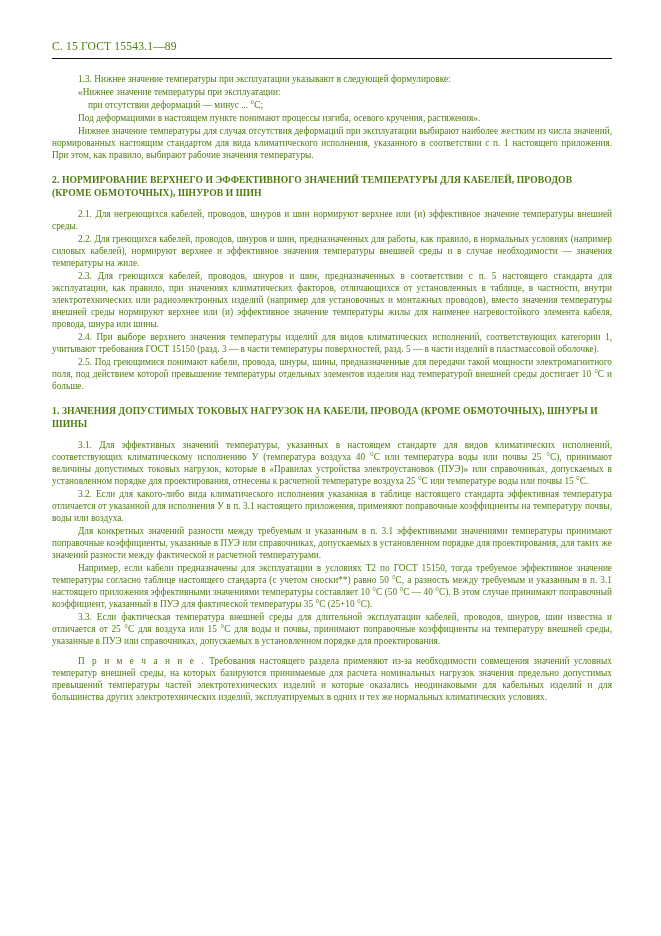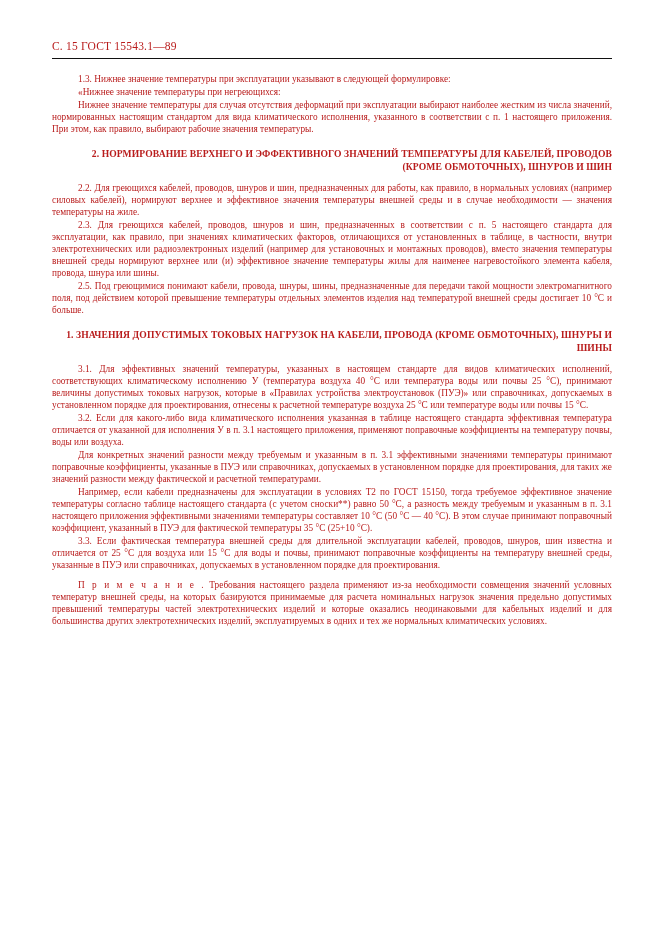--- a/index.html
+++ b/index.html
@@ -8,21 +8,21 @@
     background: #8a8a8a;
   }
   .page {
     width: 661px;
     height: 936px;
     background: #ffffff;
     margin: 0 auto;
     position: relative;
     box-sizing: border-box;
     font-family: "Liberation Serif", serif;
-    color: #b91c1c;
+    color: #4d7c0f;
     overflow: hidden;
   }
   .content {
     position: absolute;
     left: 52px;
     top: 40px;
     width: 560px;
   }
   .header {
     font-size: 11.5px;
@@ -41,46 +41,50 @@
     font-size: 9.3px;
     line-height: 12.0px;
     text-align: justify;
     text-indent: 26px;
     hyphens: manual;
   }
   p.ind2 { text-indent: 36px; }
   h2 {
     font-size: 9.6px;
     font-weight: bold;
-    text-align: right;
+    text-align: left;
     margin: 13px 0 9px 0;
     line-height: 12.5px;
     text-indent: 0;
     letter-spacing: 0.1px;
   }
   .sp-before { margin-top: 8px; }
   .note-spaced { letter-spacing: 1.6px; }
 </style>
 </head>
 <body>
 
 <div class="page">
   <div class="content">
 
     <div class="header">С. 15 ГОСТ 15543.1—89</div>
     <hr class="rule">
 
     <p>1.3. Нижнее значение температуры при эксплуатации указывают в следующей формулировке:</p>
-    <p>«Нижнее значение температуры при негреющихся:</p>
+    <p>«Нижнее значение температуры при эксплуатации:</p>
+    <p class="ind2">при отсутствии деформаций — минус ... °С;</p>
+    <p>Под деформациями в настоящем пункте понимают процессы изгиба, осевого кручения, растяжения».</p>
     <p>Нижнее значение температуры для случая отсутствия деформаций при эксплуатации выбирают наиболее жестким из числа значений, нормированных настоящим стандартом для вида климатического исполнения, указанного в соответствии с п. 1 настоящего приложения. При этом, как правило, выбирают рабочие значения температуры.</p>
 
     <h2>2. НОРМИРОВАНИЕ ВЕРХНЕГО И ЭФФЕКТИВНОГО ЗНАЧЕНИЙ ТЕМПЕРАТУРЫ ДЛЯ КАБЕЛЕЙ, ПРОВОДОВ (КРОМЕ ОБМОТОЧНЫХ), ШНУРОВ И ШИН</h2>
 
+    <p>2.1. Для негреющихся кабелей, проводов, шнуров и шин нормируют верхнее или (и) эффективное значение температуры внешней среды.</p>
     <p>2.2. Для греющихся кабелей, проводов, шнуров и шин, предназначенных для работы, как правило, в нормальных условиях (например силовых кабелей), нормируют верхнее и эффективное значения температуры внешней среды и в случае необходимости — значения температуры на жиле.</p>
     <p>2.3. Для греющихся кабелей, проводов, шнуров и шин, предназначенных в соответствии с п. 5 настоящего стандарта для эксплуатации, как правило, при значениях климатических факторов, отличающихся от установленных в таблице, в частности, внутри электротехнических или радиоэлектронных изделий (например для установочных и монтажных проводов), вместо значения температуры внешней среды нормируют верхнее или (и) эффективное значение температуры жилы для наименее нагревостойкого элемента кабеля, провода, шнура или шины.</p>
+    <p>2.4. При выборе верхнего значения температуры изделий для видов климатических исполнений, соответствующих категории 1, учитывают требования ГОСТ 15150 (разд. 3 — в части температуры поверхностей, разд. 5 — в части изделий в пластмассовой оболочке).</p>
     <p>2.5. Под греющимися понимают кабели, провода, шнуры, шины, предназначенные для передачи такой мощности электромагнитного поля, под действием которой превышение температуры отдельных элементов изделия над температурой внешней среды достигает 10 °С и больше.</p>
 
     <h2>1. ЗНАЧЕНИЯ ДОПУСТИМЫХ ТОКОВЫХ НАГРУЗОК НА КАБЕЛИ, ПРОВОДА (КРОМЕ ОБМОТОЧНЫХ), ШНУРЫ И ШИНЫ</h2>
 
     <p>3.1. Для эффективных значений температуры, указанных в настоящем стандарте для видов климатических исполнений, соответствующих климатическому исполнению У (температура воздуха 40 °С или температура воды или почвы 25 °С), принимают величины допустимых токовых нагрузок, которые в «Правилах устройства электроустановок (ПУЭ)» или справочниках, допускаемых в установленном порядке для проектирования, отнесены к расчетной температуре воздуха 25 °С или температуре воды или почвы 15 °С.</p>
     <p>3.2. Если для какого-либо вида климатического исполнения указанная в таблице настоящего стандарта эффективная температура отличается от указанной для исполнения У в п. 3.1 настоящего приложения, применяют поправочные коэффициенты на температуру почвы, воды или воздуха.</p>
     <p>Для конкретных значений разности между требуемым и указанным в п. 3.1 эффективными значениями температуры принимают поправочные коэффициенты, указанные в ПУЭ или справочниках, допускаемых в установленном порядке для проектирования, для таких же значений разности между фактической и расчетной температурами.</p>
     <p>Например, если кабели предназначены для эксплуатации в условиях Т2 по ГОСТ 15150, тогда требуемое эффективное значение температуры согласно таблице настоящего стандарта (с учетом сноски**) равно 50 °С, а разность между требуемым и указанным в п. 3.1 настоящего приложения эффективными значениями температуры составляет 10 °С (50 °С — 40 °С). В этом случае принимают поправочный коэффициент, указанный в ПУЭ для фактической температуры 35 °С (25+10 °С).</p>
     <p>3.3. Если фактическая температура внешней среды для длительной эксплуатации кабелей, проводов, шнуров, шин известна и отличается от 25 °С для воздуха или 15 °С для воды и почвы, принимают поправочные коэффициенты на температуру внешней среды, указанные в ПУЭ или справочниках, допускаемых в установленном порядке для проектирования.</p>
 

